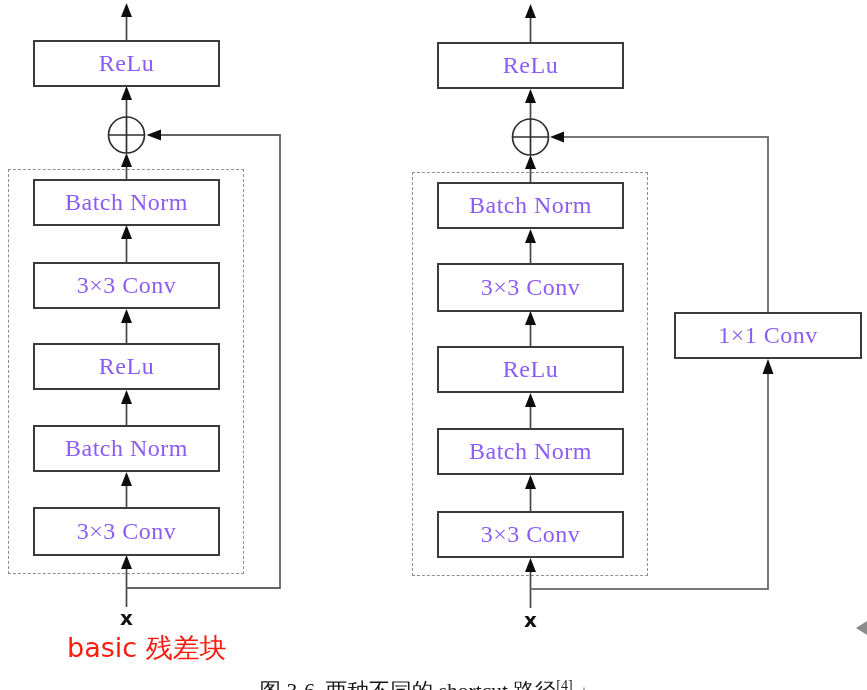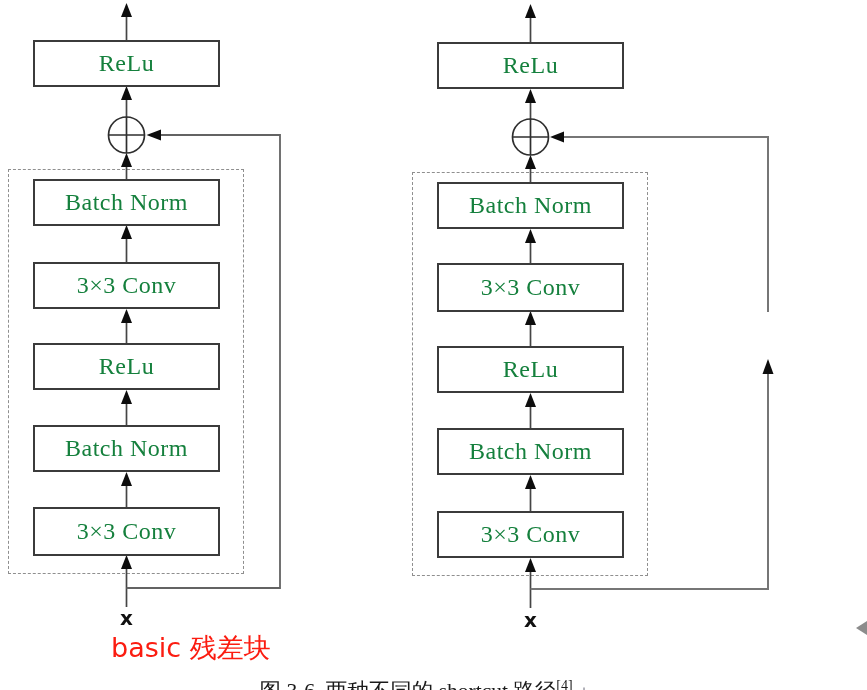--- a/index.html
+++ b/index.html
@@ -10,21 +10,21 @@
     font-family:"Liberation Serif","DejaVu Serif",serif;
     overflow:hidden;
   }
   .wires{position:absolute;left:0;top:0;z-index:1;}
   .box{
     position:absolute;
     width:183px;height:43px;
     border:2px solid #3b3b3b;
     background:#ffffff;
     display:flex;align-items:center;justify-content:center;
-    font-size:24px;color:#15803d;
+    font-size:24px;color:#8b5cf6;
     z-index:2;
     letter-spacing:.5px;
   }
   .box.wide{width:184px;}
   .dashed{
     position:absolute;
     border:1.5px dashed #8f8f8f;
     background:transparent;
     z-index:0;
   }
@@ -35,21 +35,20 @@
     font-weight:700;font-size:20px;color:#111;
     z-index:2;
   }
   .redlabel{
     position:absolute;
     font-family:"DejaVu Sans","Liberation Sans",sans-serif;
     font-size:27px;font-weight:500;
     color:#fb1c10;
     white-space:pre;
     z-index:2;
-    margin-left:44px;
   }
   .caption{
     position:absolute;
     left:238px;top:651px;
     font-size:21.5px;color:#1a1a1a;
     white-space:pre;
     z-index:2;
   }
   .caption sup{font-size:14px;line-height:0;}
   .return-mark{color:#8a8a96;font-size:16px;margin-left:1px;}
@@ -141,20 +140,21 @@
   <div class="redlabel" style="left:67px;top:630px;">basic 残差块</div>
 
   <div class="dashed" style="left:412px;top:172px;width:234px;height:402px;"></div>
 
   <div class="box" style="left:437px;top:42px;">ReLu</div>
   <div class="box" style="left:437px;top:182px;">Batch Norm</div>
   <div class="box" style="left:437px;top:263px;height:45px;">3×3 Conv</div>
   <div class="box" style="left:437px;top:346px;">ReLu</div>
   <div class="box" style="left:437px;top:428px;">Batch Norm</div>
   <div class="box" style="left:437px;top:511px;">3×3 Conv</div>
+  <div class="box wide" style="left:674px;top:312px;">1×1 Conv</div>
 
   <div class="xlabel" style="left:530.5px;top:608px;">x</div>
 
   <div class="caption">
     <span>图 3-6  两种不同的 shortcut 路径</span><sup>[4]</sup><span class="return-mark">↵</span>
   </div>
 
 </div>
 
 </body></html>

